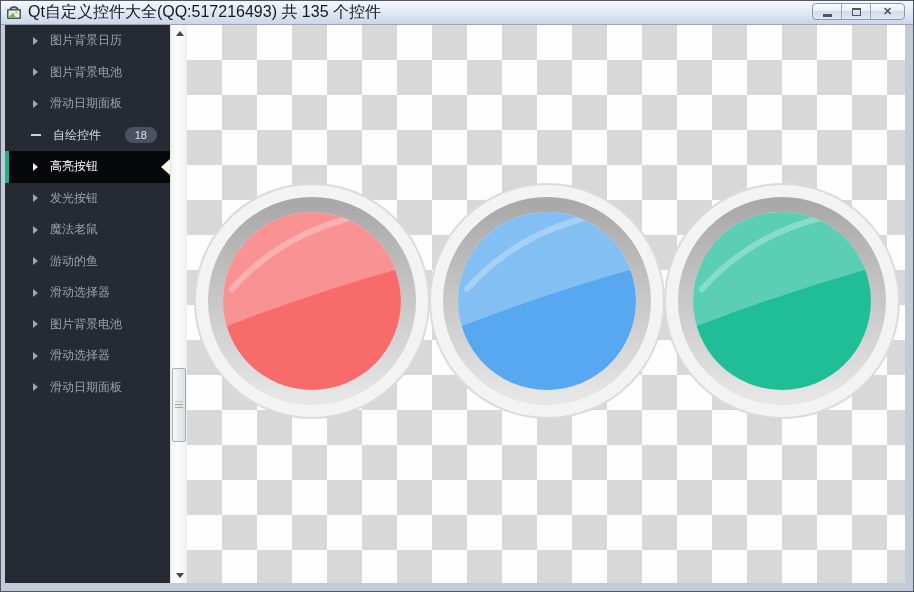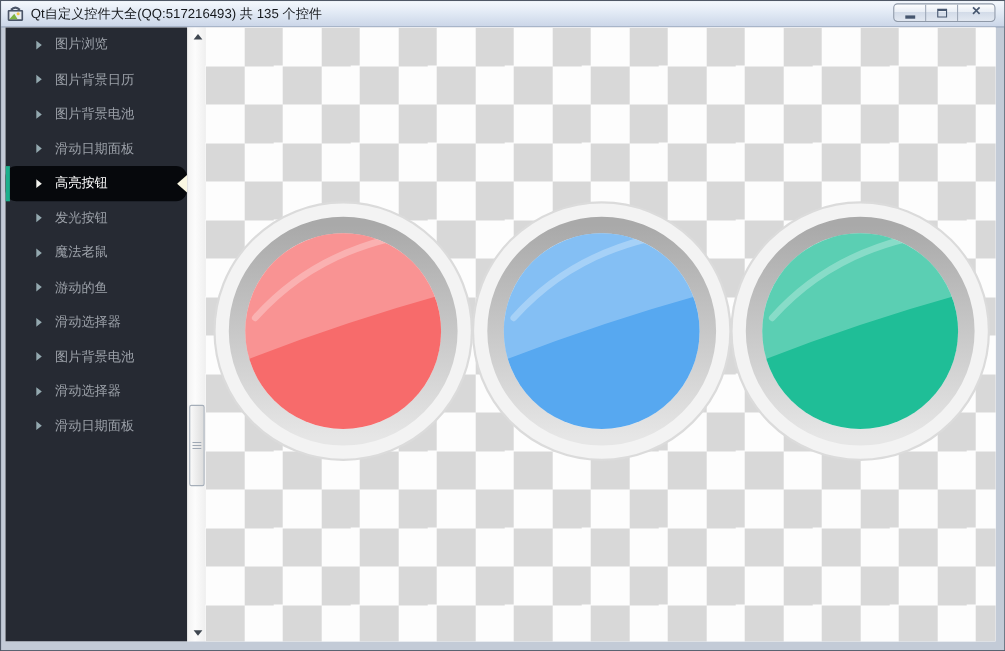--- a/index.html
+++ b/index.html
@@ -13,21 +13,21 @@
   }
 
   
   .titlebar {
     position:absolute; left:0; top:0; right:0; height:24px;
     background:linear-gradient(#F4F8FD, #E2EAF5 45%, #CBD6E8 100%);
     border-bottom:1px solid #96A4BC;
     display:flex; align-items:center;
   }
   .app-icon { width:16px; height:16px; margin-left:5px; flex:0 0 auto; }
-  .title-text { font-size:12px; color:#15181C; margin-left:6px; white-space:nowrap; }
+  .title-text { font-size:16px; color:#15181C; margin-left:6px; white-space:nowrap; }
   .win-controls {
     position:absolute; right:8px; top:2px; display:flex;
     border:1px solid #8F99A8; border-radius:4px; overflow:hidden;
     background:linear-gradient(#FDFEFE, #E9EEF5 45%, #D2DBE8 46%, #E2E8F1);
     height:17px;
   }
   .win-btn {
     width:29px; height:100%; display:flex; align-items:center; justify-content:center;
     border-right:1px solid #9FA9B8; cursor:default;
   }
@@ -61,21 +61,21 @@
     background:var(--badge-bg); color:#DDE0E5; font-size:11px;
     padding:1px 10px; border-radius:9px; line-height:14px;
   }
   .s-item.has-badge .badge { display:block; }
   .s-item .marker {
     display:none; position:absolute; right:0; top:50%; transform:translateY(-50%);
     width:0; height:0;
     border-top:8px solid transparent; border-bottom:8px solid transparent;
     border-right:9px solid var(--marker-cream);
   }
-  .s-item.selected { background:var(--selected-bg); color:#FFFFFF;border-radius:10px; }
+  .s-item.selected { background:var(--selected-bg); color:#FFFFFF; }
   .s-item.selected::before {
     content:""; position:absolute; left:0; top:0; bottom:0; width:4px;
     background:var(--accent-green);
   }
   .s-item.selected .arrow { border-left-color:#F2F2EE; }
   .s-item.selected .marker { display:block; }
 
   
   .v-scrollbar {
     position:absolute; left:165px; top:0; width:17px; height:558px;
@@ -131,39 +131,40 @@
         </div>
     </div>
   </div>
 
   <div class="client">
 
     <div class="sidebar" id="sidebar-list">
         <div class="s-item">
         <span class="arrow"></span>
 
-        <span class="lbl">图片浏览</span>
-
-      </div>
-        <div class="s-item">
-        <span class="arrow"></span>
-
         <span class="lbl">图片背景日历</span>
 
       </div>
         <div class="s-item">
         <span class="arrow"></span>
 
         <span class="lbl">图片背景电池</span>
 
       </div>
         <div class="s-item">
         <span class="arrow"></span>
 
         <span class="lbl">滑动日期面板</span>
+
+      </div>
+        <div class="s-item expanded parent has-badge">
+
+        <span class="dash"></span>
+        <span class="lbl">自绘控件</span>
+        <span class="badge">18</span>
 
       </div>
         <div class="s-item selected">
         <span class="arrow"></span>
 
         <span class="lbl">高亮按钮</span>
 
         <span class="marker"></span>
       </div>
         <div class="s-item">

